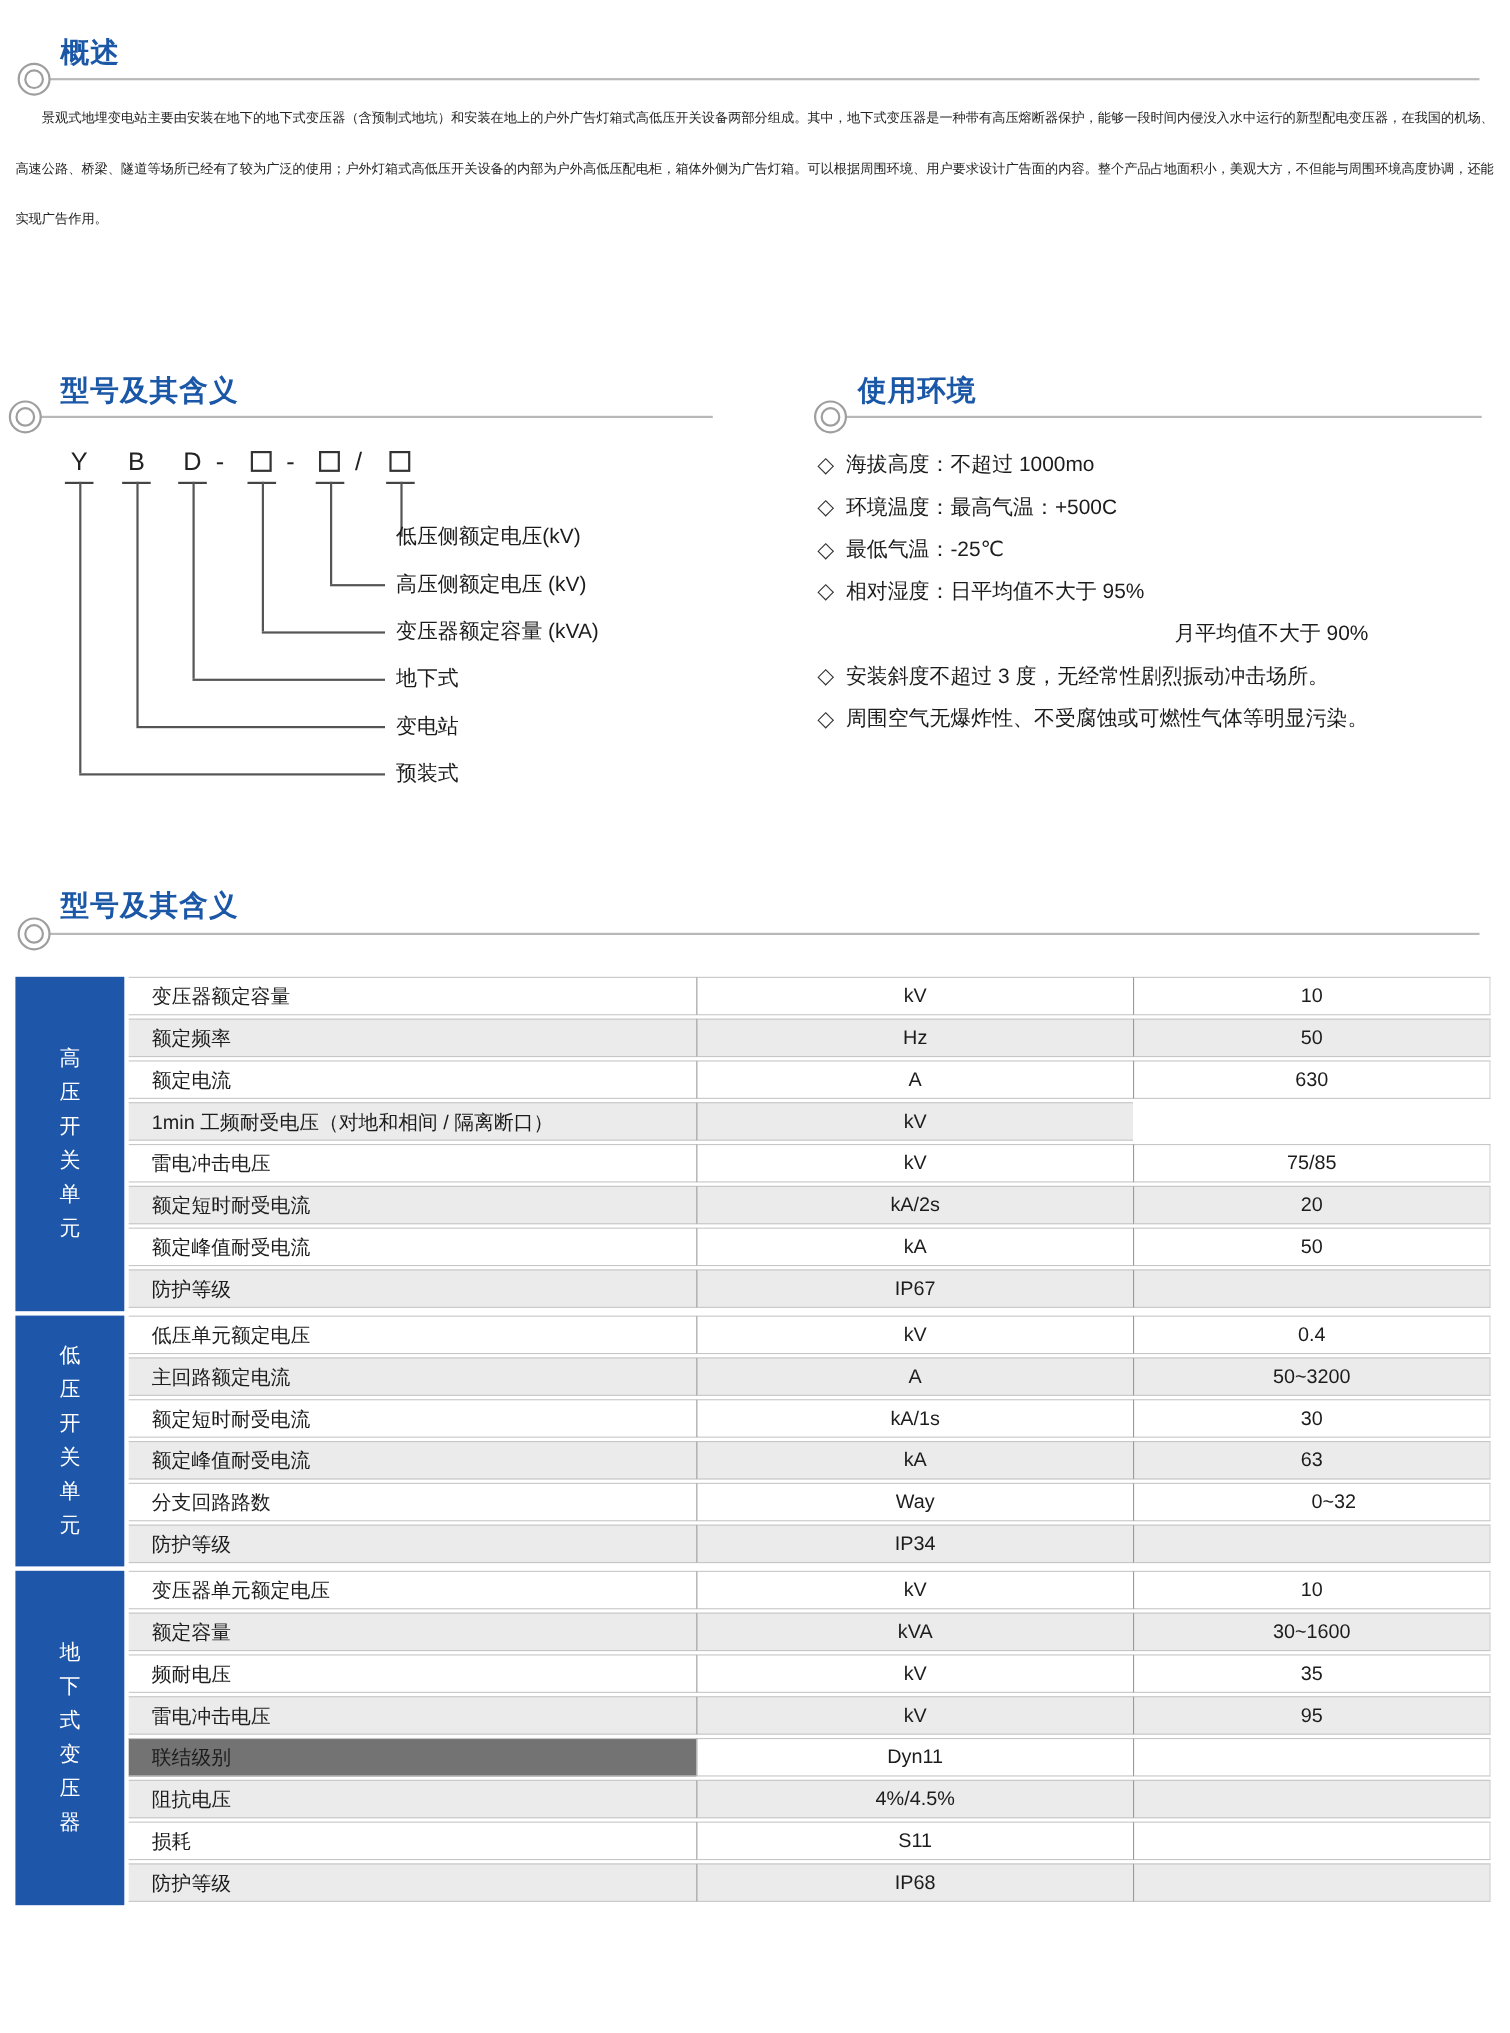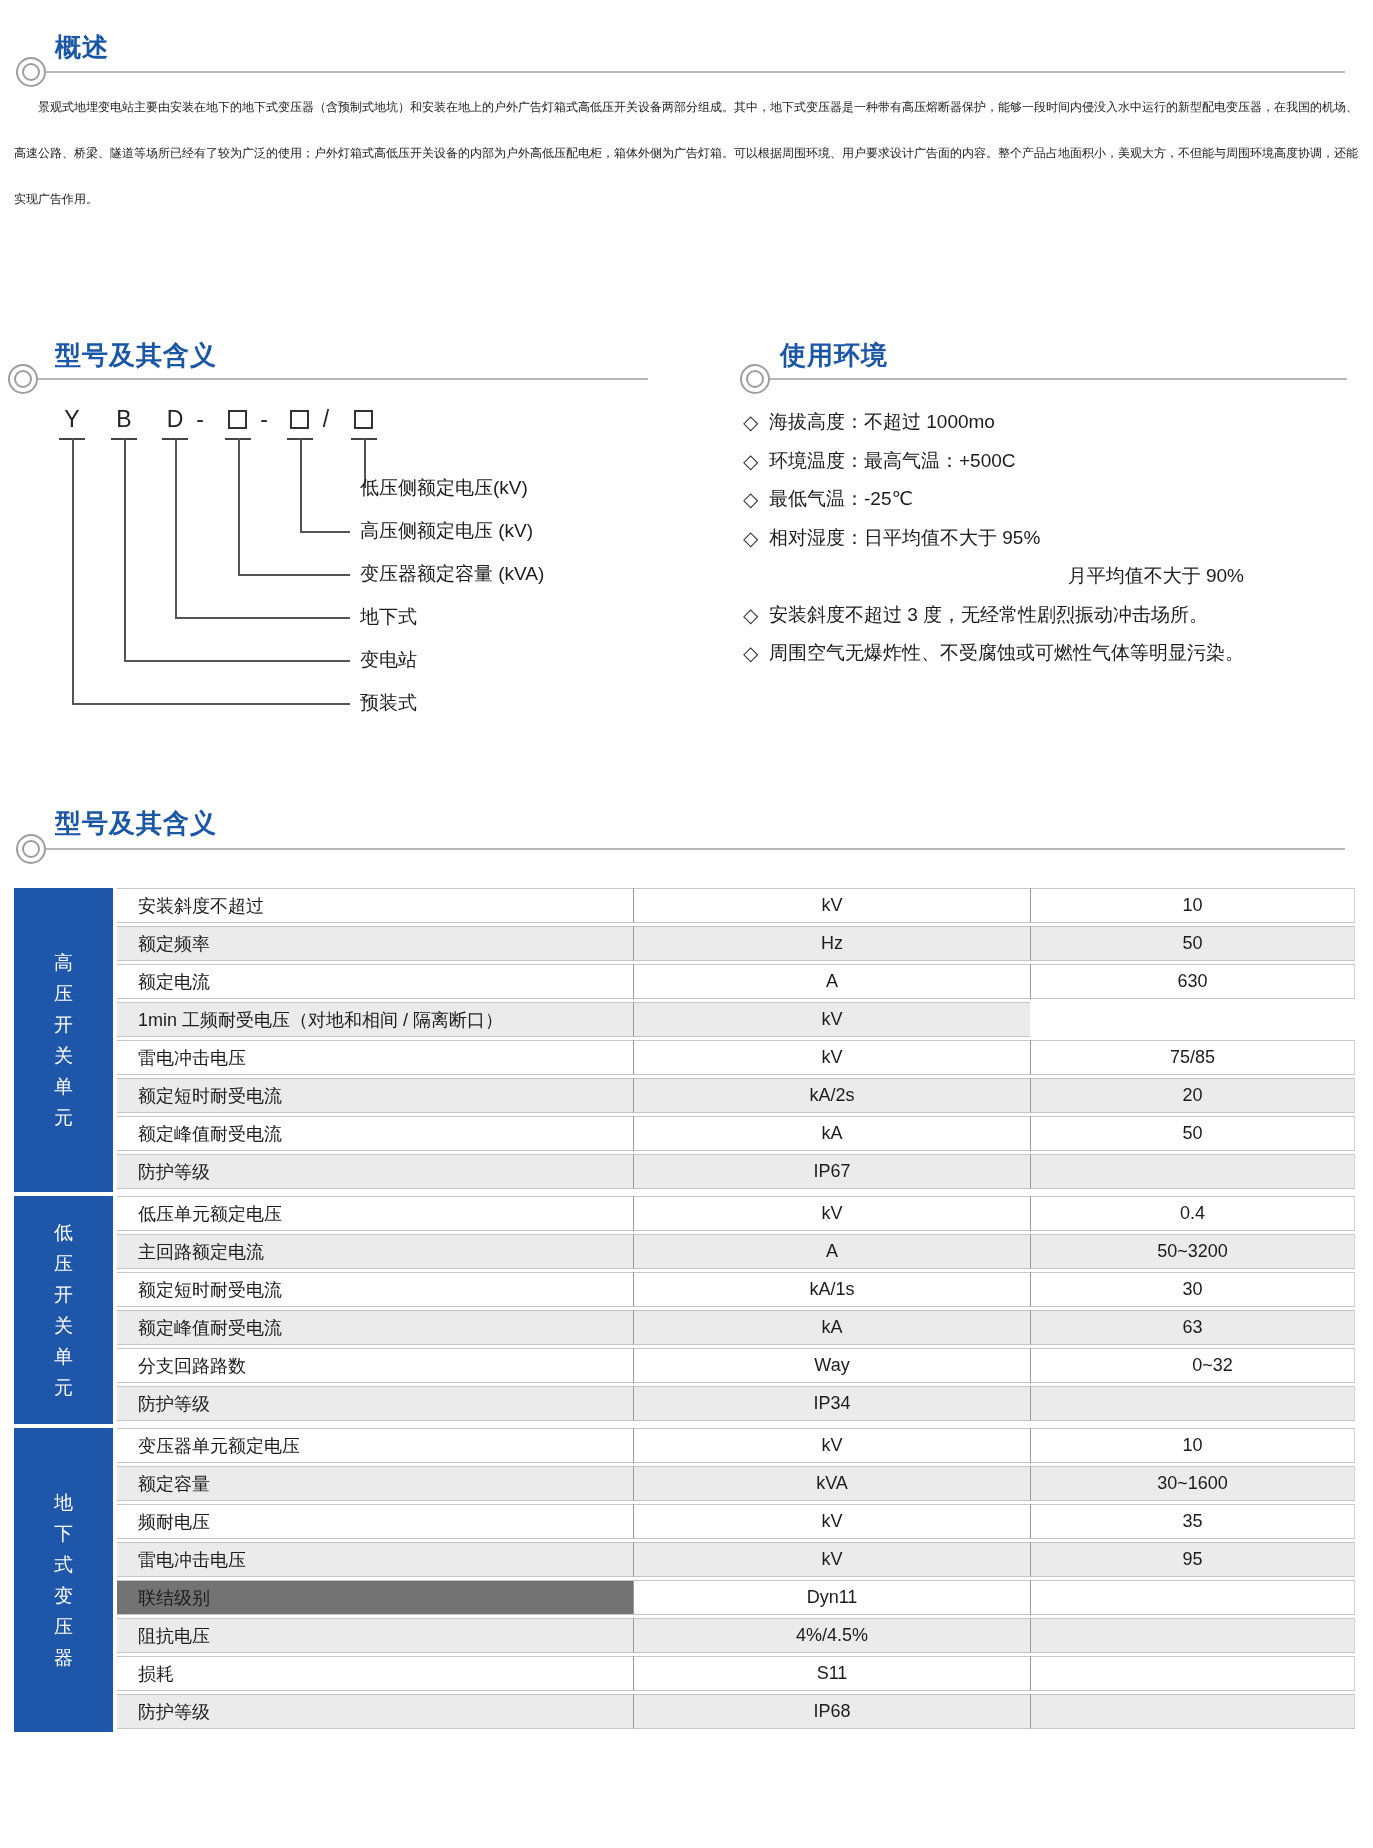--- a/index.html
+++ b/index.html
@@ -138,21 +138,21 @@
   <div class="ptable" id="ptable" style="left:14px; top:888px;">
       <div class="pgroup">
         <div class="pgroup-cat">高
 压
 开
 关
 单
 元</div>
         <div class="prows">
           <div class="prow">
-            <div class="pcell item" style="background: rgb(255, 255, 255);">安装斜度不超过</div>
+            <div class="pcell item" style="background: rgb(255, 255, 255);">变压器额定容量</div>
             <div class="pcell unit" style="background: rgb(255, 255, 255);">kV</div>
             <div class="pcell value" style="background: rgb(255, 255, 255);">10</div>
           </div>
           <div class="prow">
             <div class="pcell item" style="background: rgb(235, 235, 235);">额定频率</div>
             <div class="pcell unit" style="background: rgb(235, 235, 235);">Hz</div>
             <div class="pcell value" style="background: rgb(235, 235, 235);">50</div>
           </div>
           <div class="prow">
             <div class="pcell item" style="background: rgb(255, 255, 255);">额定电流</div>

